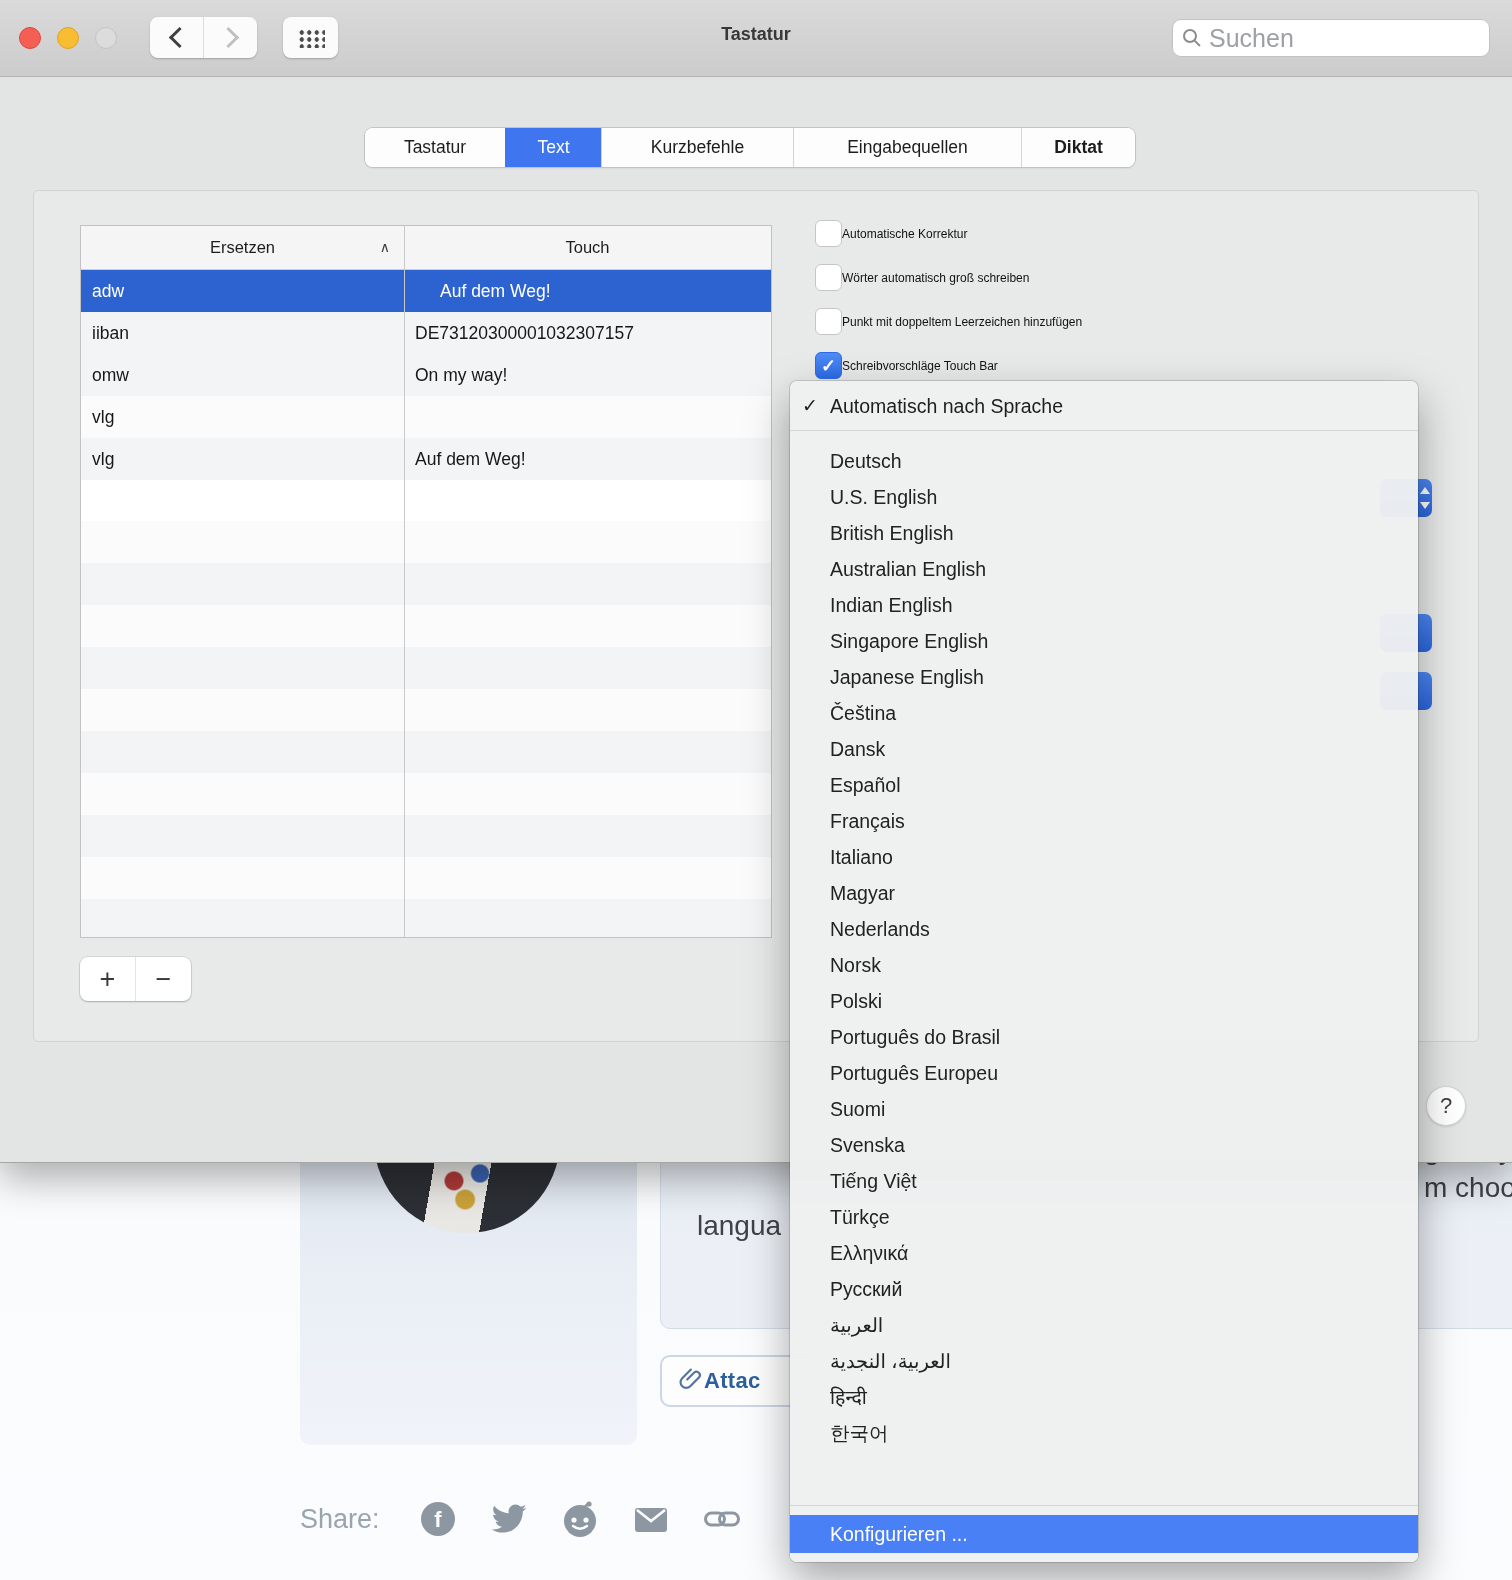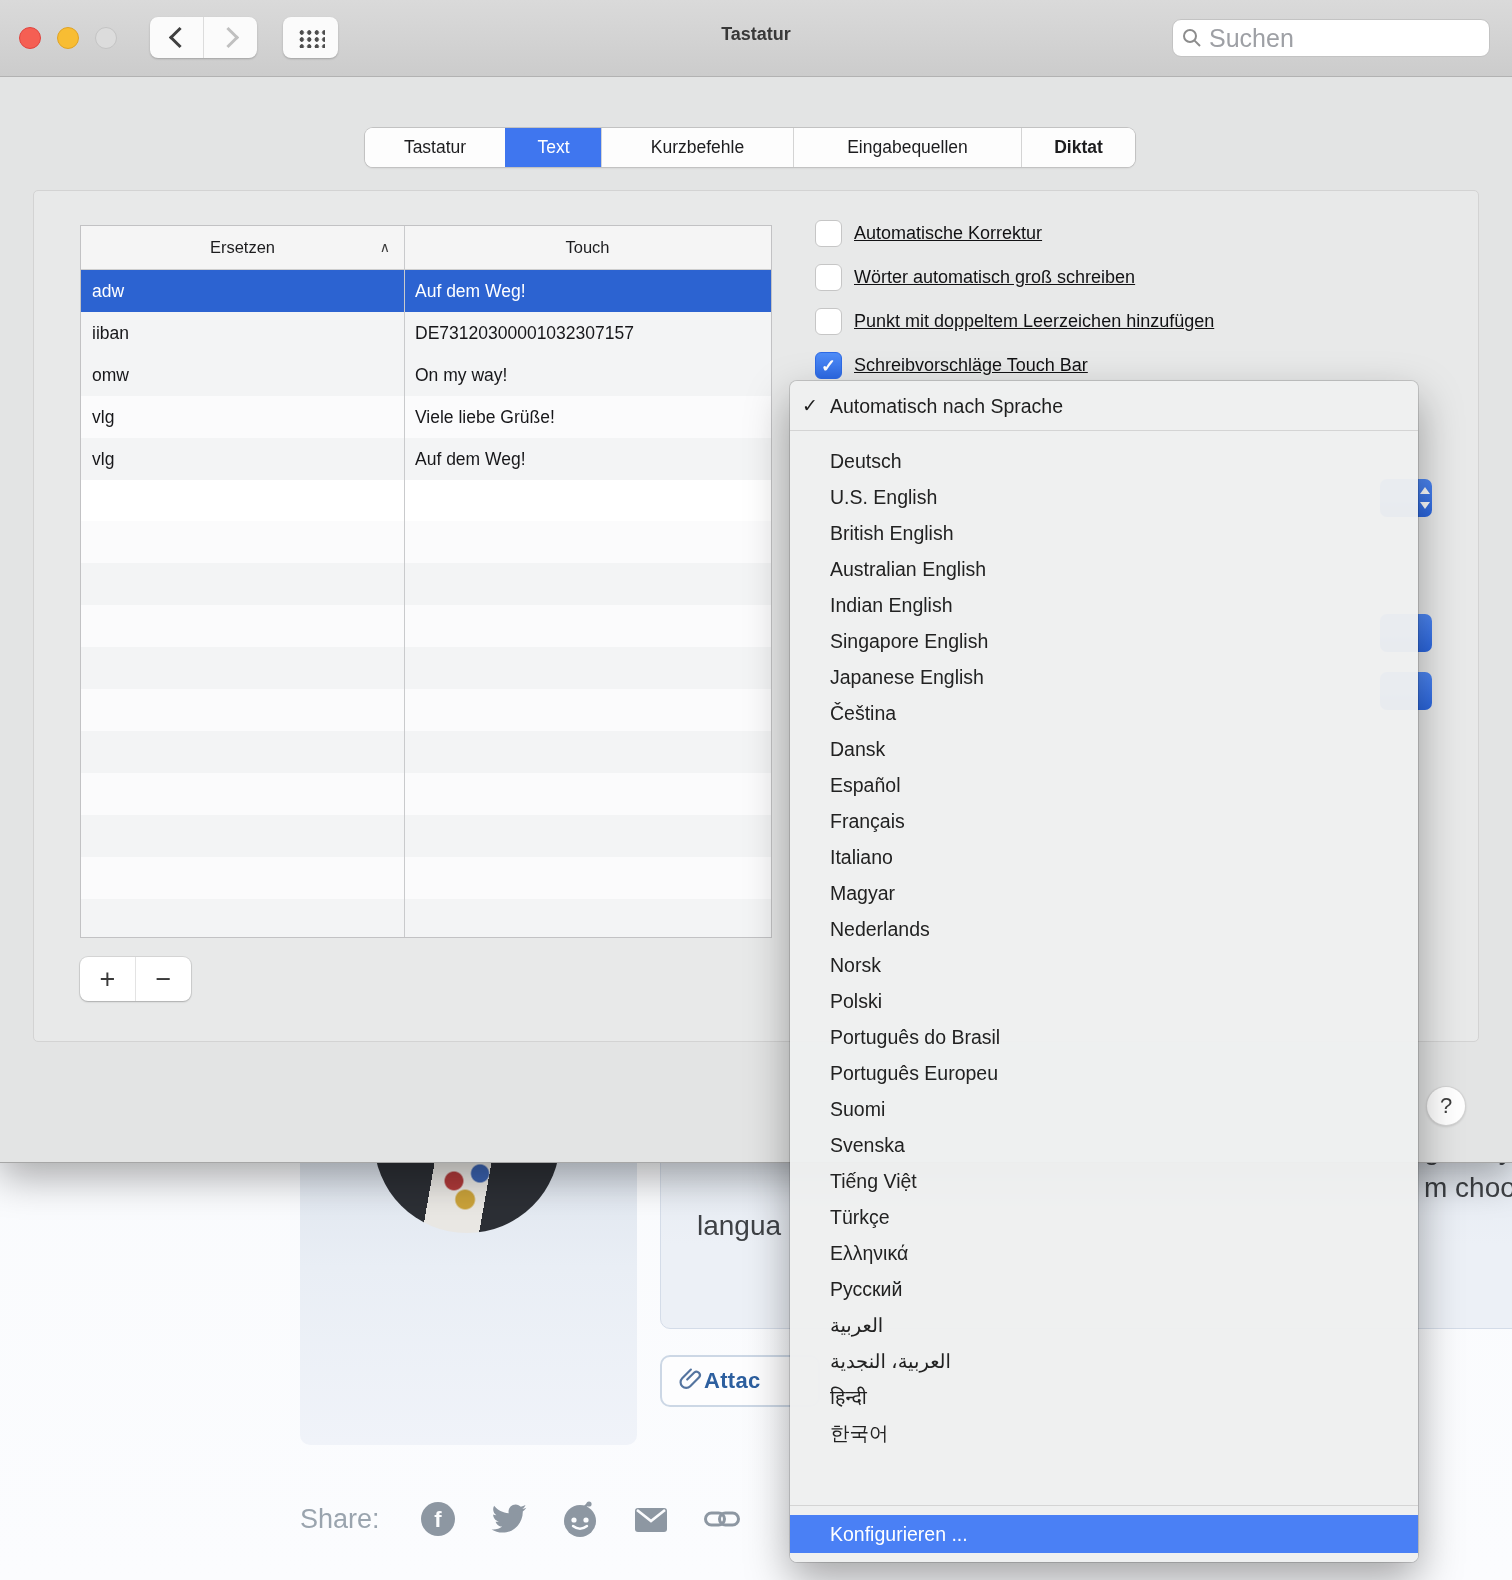--- a/index.html
+++ b/index.html
@@ -78,21 +78,21 @@
   
   .xtable{position:absolute;left:80px;top:225px;width:692px;height:713px;background:#fff;
     border:1px solid #c2c2c4;box-sizing:border-box;}
   .t-head{display:flex;height:43px;background:#f5f5f5;border-bottom:1px solid #cecece;
     font-size:16.5px;color:#1d1d1f;position:relative;}
   .t-head .hc{line-height:42px;text-align:center;}
   .t-head .hc1{width:323px;position:relative;}
   .t-head .hc2{flex:1;}
   .sortglyph{position:absolute;right:14px;top:0;font-size:14px;color:#3c3c3c;}
   .t-row{display:flex;height:42px;font-size:17.5px;color:#17171a;}
-  .t-row.alt-even{background:#fbfbfc;}
+  .t-row.alt-even{background:#fbfbfc;gap:25px;}
   .t-row.alt-odd{background:#f3f4f5;}
   .t-row.selected{background:#2c63d1;color:#fff;}
   .t-row .c1{width:323px;line-height:42px;padding-left:11px;box-sizing:border-box;overflow:hidden;white-space:nowrap;}
   .t-row .c2{flex:1;line-height:42px;padding-left:11px;box-sizing:border-box;overflow:hidden;white-space:nowrap;}
   .t-filler{position:absolute;left:0;right:0;top:295px;bottom:0;
     background:repeating-linear-gradient(180deg,#fbfbfc 0 42px,#f3f4f5 42px 84px);}
   .t-divider{position:absolute;left:323px;top:0;bottom:0;width:1px;background:#c9cacc;z-index:2;}
 
   
   .addremove{position:absolute;left:80px;top:957px;width:111px;height:44px;border-radius:8px;
@@ -102,21 +102,21 @@
   .arbtn.add{border-right:1px solid #e3e3e3;}
 
   
   .cblist{position:absolute;left:815px;top:220px;}
   .cbrow{position:relative;height:27px;margin-bottom:17px;display:flex;align-items:center;}
   .cbrow:nth-of-type(2){margin-bottom:17px;}
   .cbbox{width:27px;height:27px;border-radius:6px;background:#fff;border:1px solid #c6c6c6;
     box-sizing:border-box;display:flex;align-items:center;justify-content:center;
     font-size:18px;color:transparent;flex:0 0 auto;}
   .cbrow.checked .cbbox{background:linear-gradient(#4f8df7,#2d6ae6);border-color:#2d6ae6;color:#fff;font-weight:bold;}
-  .cblabel{margin-left:12px;font-size:18px;color:#121214;white-space:nowrap;text-decoration:underline;}
+  .cblabel{margin-left:0;font-size:12px;color:#121214;white-space:nowrap;}
 
   
   .stub{position:absolute;z-index:20;background:linear-gradient(#4d86f2,#2b66de);border-radius:7px;}
   .stub.popup{left:1380px;top:479px;width:52px;height:38px;}
   .stub.b1{left:1380px;top:614px;width:52px;height:38px;}
   .stub.b2{left:1380px;top:672px;width:52px;height:38px;}
   .stub .up{position:absolute;left:40px;top:8px;width:0;height:0;
     border-left:5px solid transparent;border-right:5px solid transparent;border-bottom:7px solid #fff;}
   .stub .down{position:absolute;left:40px;bottom:8px;width:0;height:0;
     border-left:5px solid transparent;border-right:5px solid transparent;border-top:7px solid #fff;}
@@ -268,21 +268,20 @@
           </div>
 
 
           <div class="t-row alt-odd">
             <div class="c1">omw</div>
             <div class="c2">On my way!</div>
           </div>
 
           <div class="t-row alt-even">
             <div class="c1">vlg</div>
-            <div class="c2">Viele liebe Grüße!</div>
           </div>
 
           <div class="t-row alt-odd">
             <div class="c1">vlg</div>
             <div class="c2">Auf dem Weg!</div>
           </div>
         </div>
       <div class="t-filler"></div>
       <div class="t-divider"></div>
     </div>

